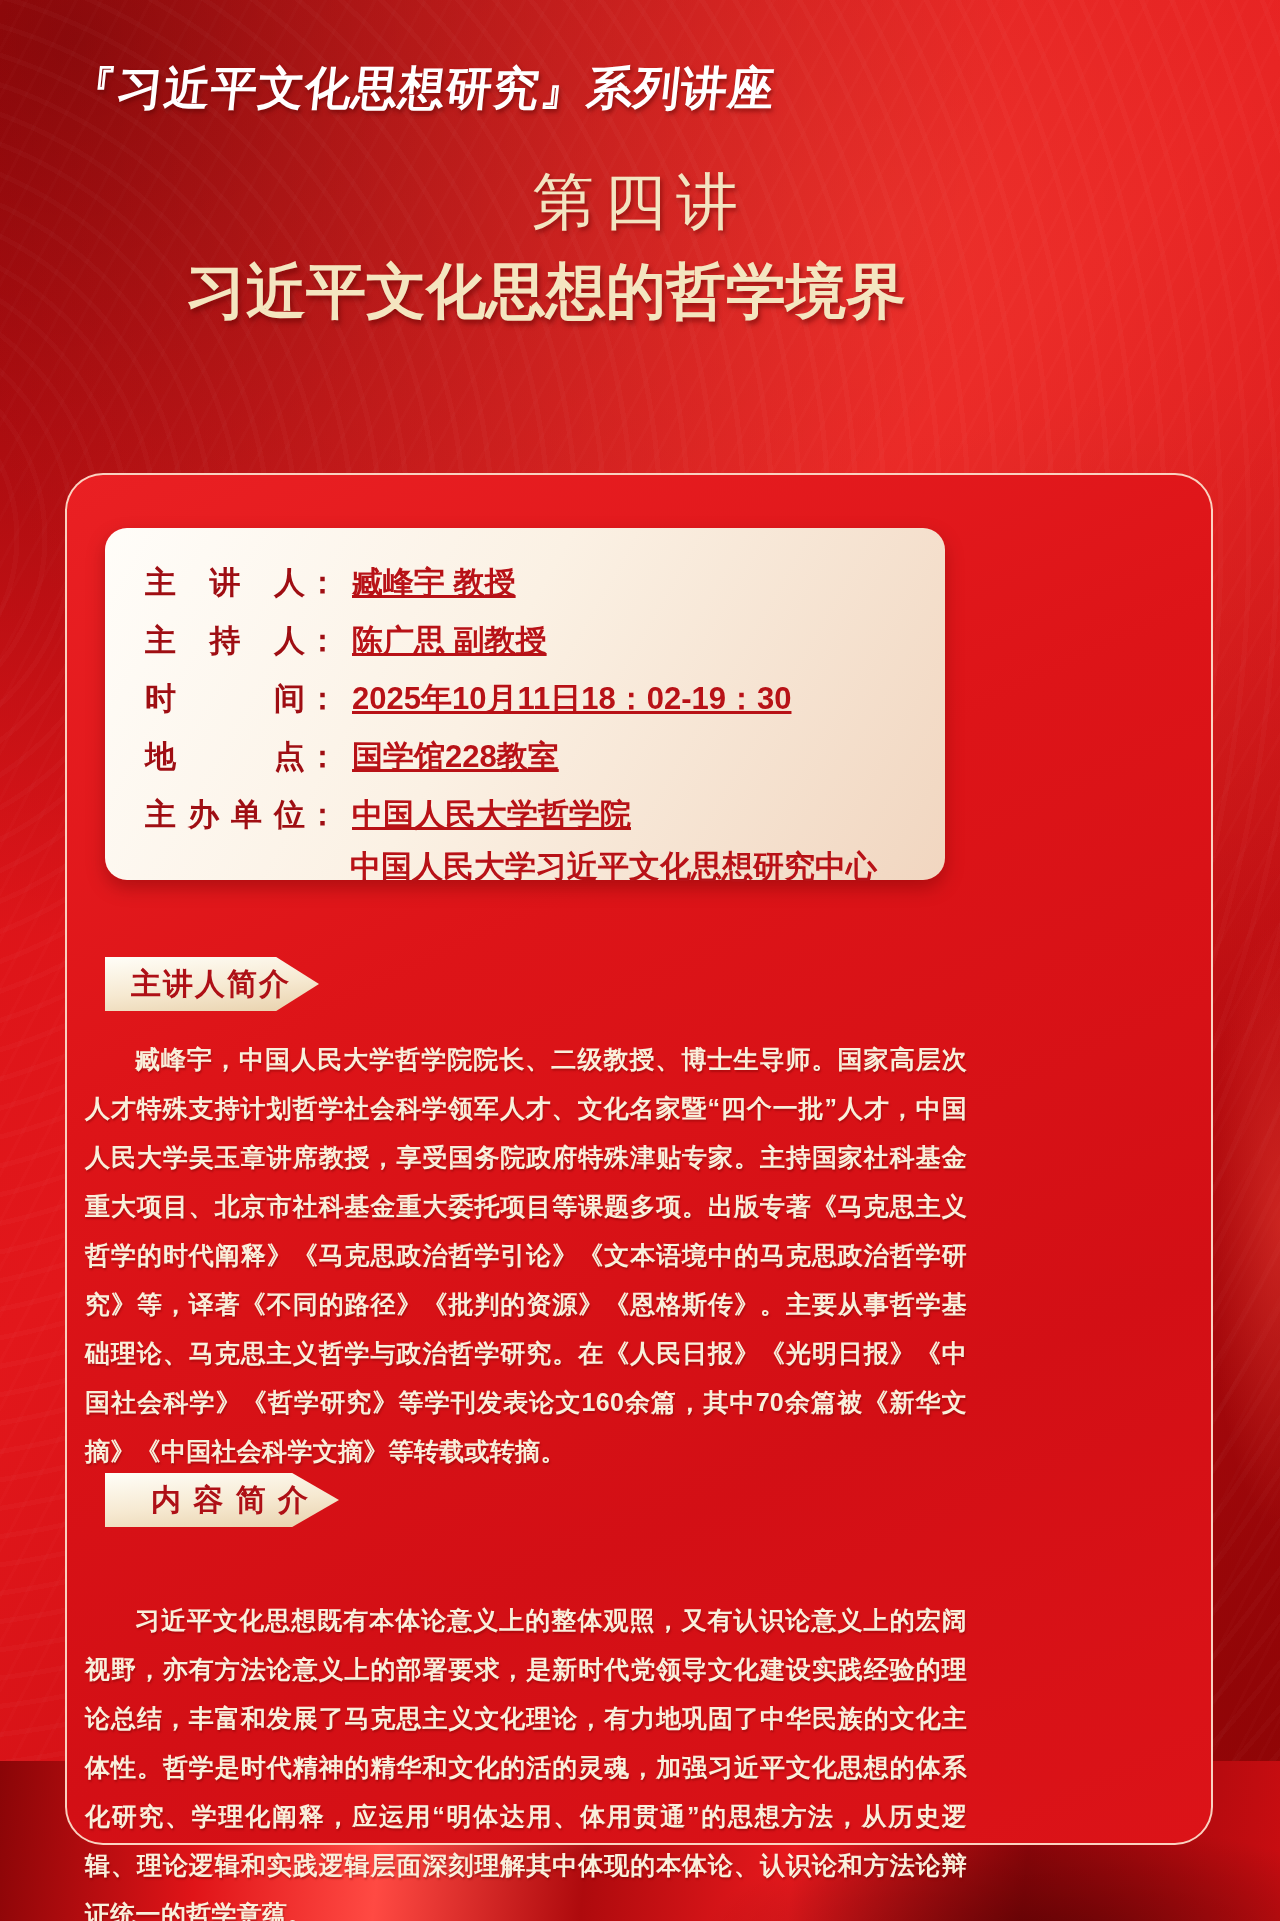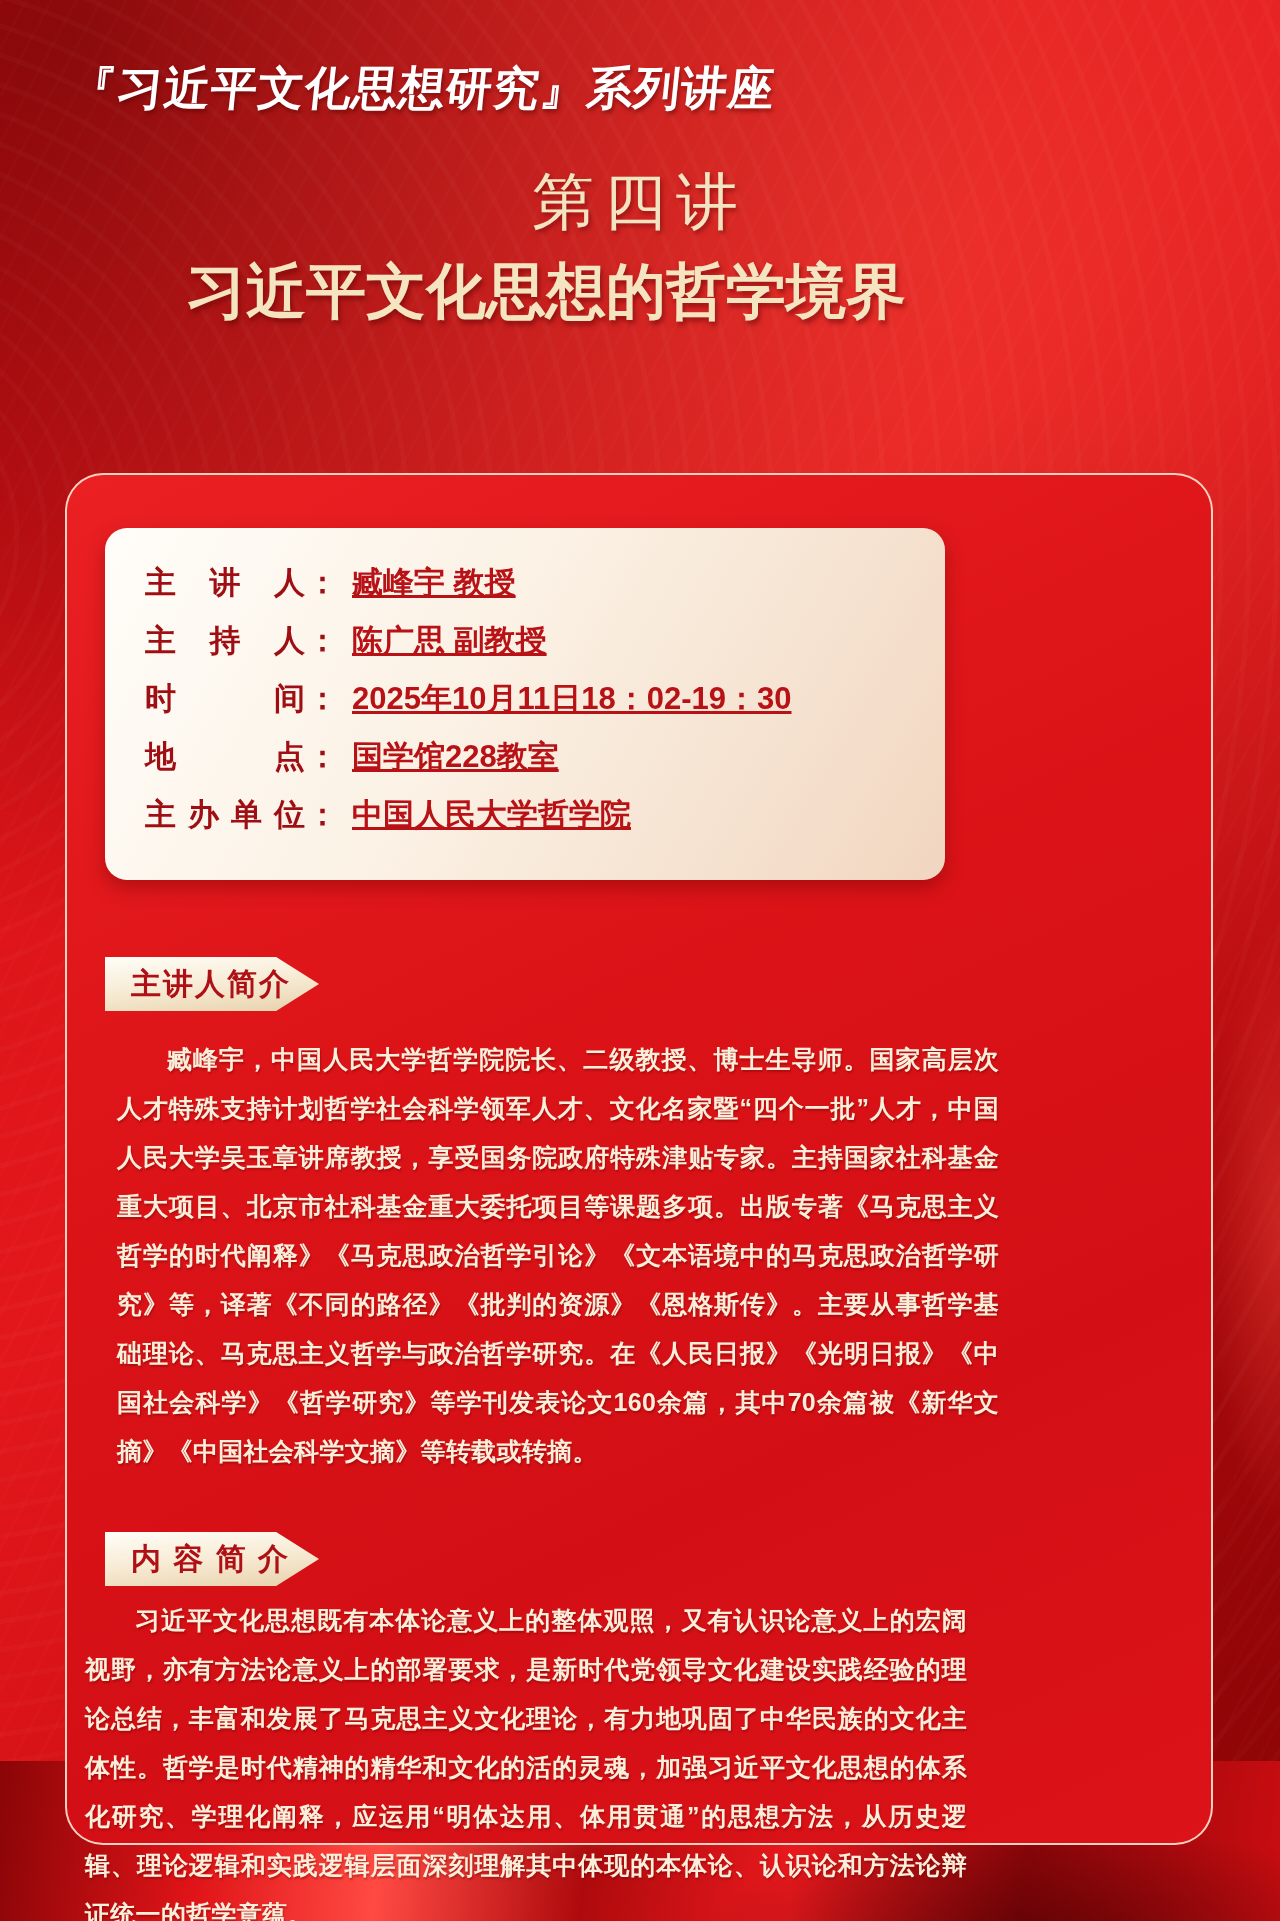--- a/index.html
+++ b/index.html
@@ -88,31 +88,31 @@
   .section-banner{
     position:absolute;left:38px;width:214px;height:54px;
     clip-path:polygon(0 0,80% 0,100% 50%,80% 100%,0 100%);
     background:linear-gradient(175deg,#fffef8 0%,#f6e9d1 55%,#e8d1ac 100%);
     display:flex;align-items:center;
   }
   .section-banner span{
     padding-left:26px;font-size:30px;font-weight:bold;color:#ae1016;letter-spacing:2px;white-space:nowrap;
   }
   .banner-bio{top:482px;}
-  .banner-intro{top:1057px;}
+  .banner-intro{top:998px;padding-left:20px;}
 
   
   .body-text{
     position:absolute;left:18px;width:882px;margin:0;
     font-size:25px;line-height:49px;letter-spacing:0.3px;
     font-weight:bold;color:#f9efdb;
     text-align:justify;text-indent:2em;
     text-shadow:1px 2px 2px rgba(110,0,0,.4);
   }
-  .bio-text{top:560px;margin-left:32px;}
+  .bio-text{top:560px;}
   .intro-text{top:1121px;}
 </style>
 </head>
 <body>
 
 <div class="poster">
 
   <div class="bg-base"></div>
   <div class="bg-swirl"></div>
   <div class="silk-right"></div>
@@ -143,20 +143,23 @@
       <div class="info-row">
         <span class="info-label">地点</span>
           <span class="info-colon">：</span>
         <span class="info-value">国学馆228教室</span>
       </div>
       <div class="info-row">
         <span class="info-label">主办单位</span>
           <span class="info-colon">：</span>
         <span class="info-value">中国人民大学哲学院</span>
       </div>
+      <div class="info-row cont">
+        <span class="info-cont-value">中国人民大学习近平文化思想研究中心</span>
+      </div>
     </div>
 
     <div class="section-banner banner-bio">
       <span>主讲人简介</span>
     </div>
     <p class="body-text bio-text">臧峰宇，中国人民大学哲学院院长、二级教授、博士生导师。国家高层次人才特殊支持计划哲学社会科学领军人才、文化名家暨“四个一批”人才，中国人民大学吴玉章讲席教授，享受国务院政府特殊津贴专家。主持国家社科基金重大项目、北京市社科基金重大委托项目等课题多项。出版专著《马克思主义哲学的时代阐释》《马克思政治哲学引论》《文本语境中的马克思政治哲学研究》等，译著《不同的路径》《批判的资源》《恩格斯传》。主要从事哲学基础理论、马克思主义哲学与政治哲学研究。在《人民日报》《光明日报》《中国社会科学》《哲学研究》等学刊发表论文160余篇，其中70余篇被《新华文摘》《中国社会科学文摘》等转载或转摘。</p>
 
     <div class="section-banner banner-intro">
       <span>内 容 简 介</span>
     </div>

